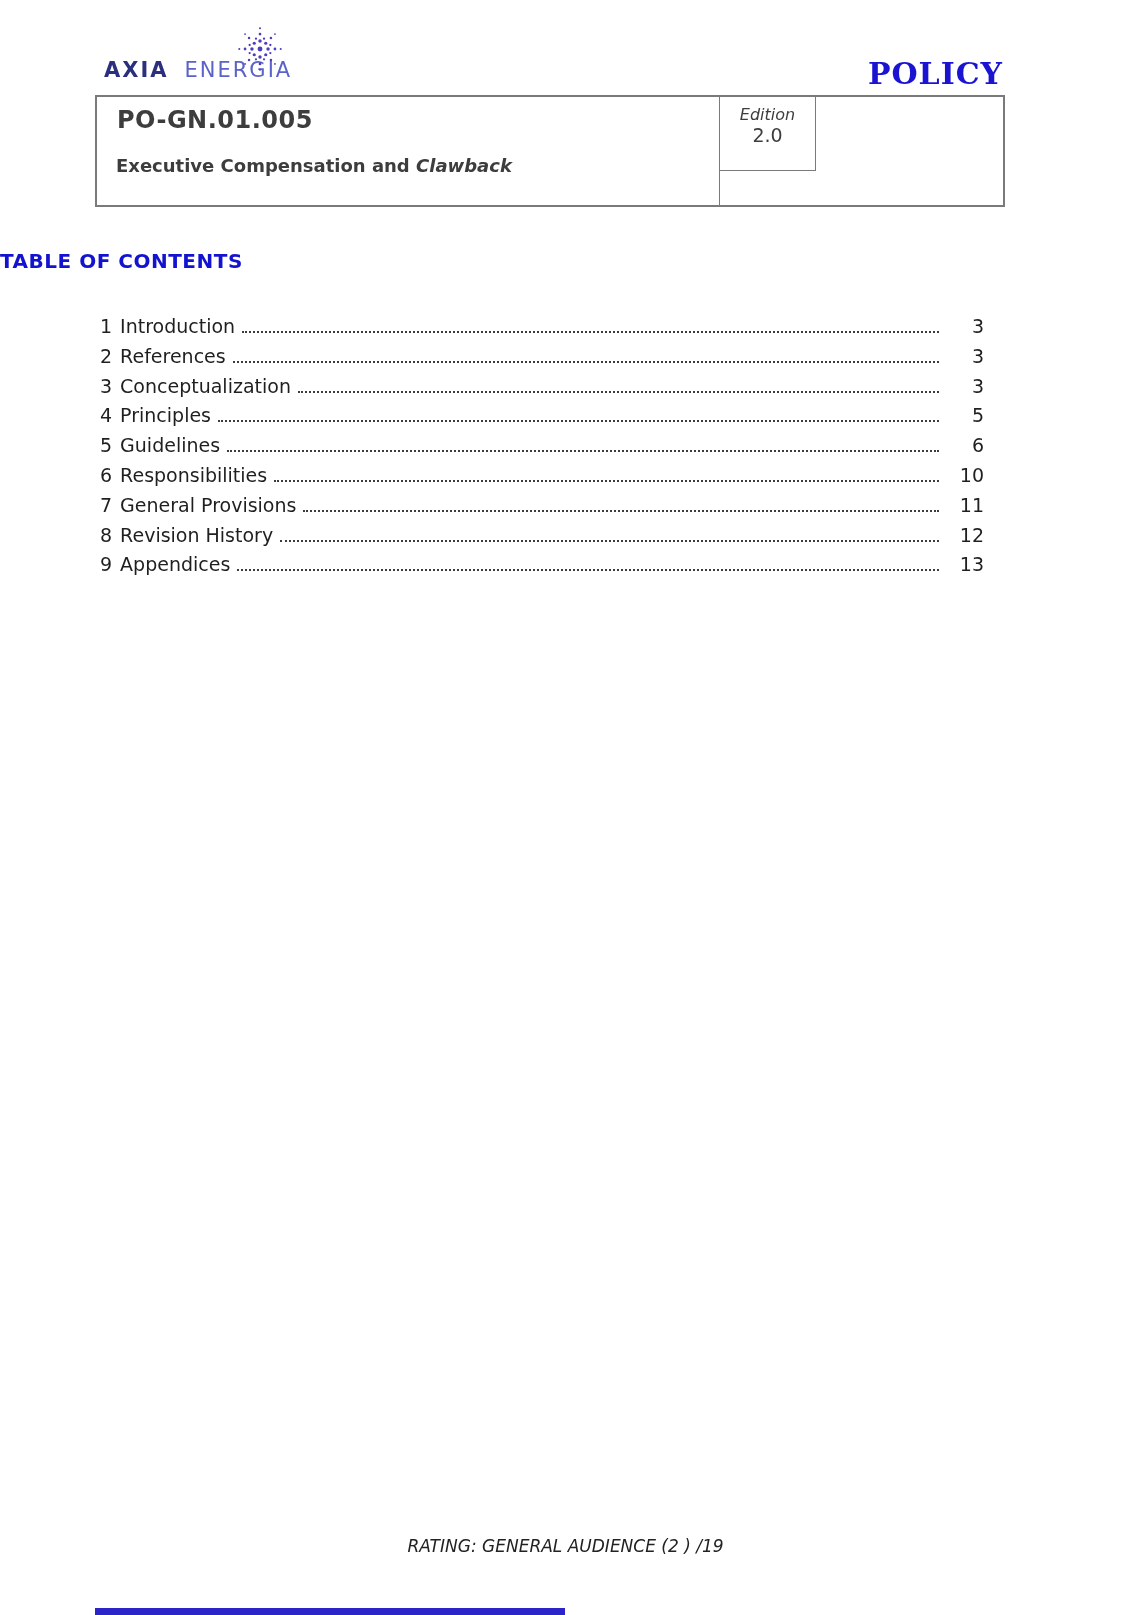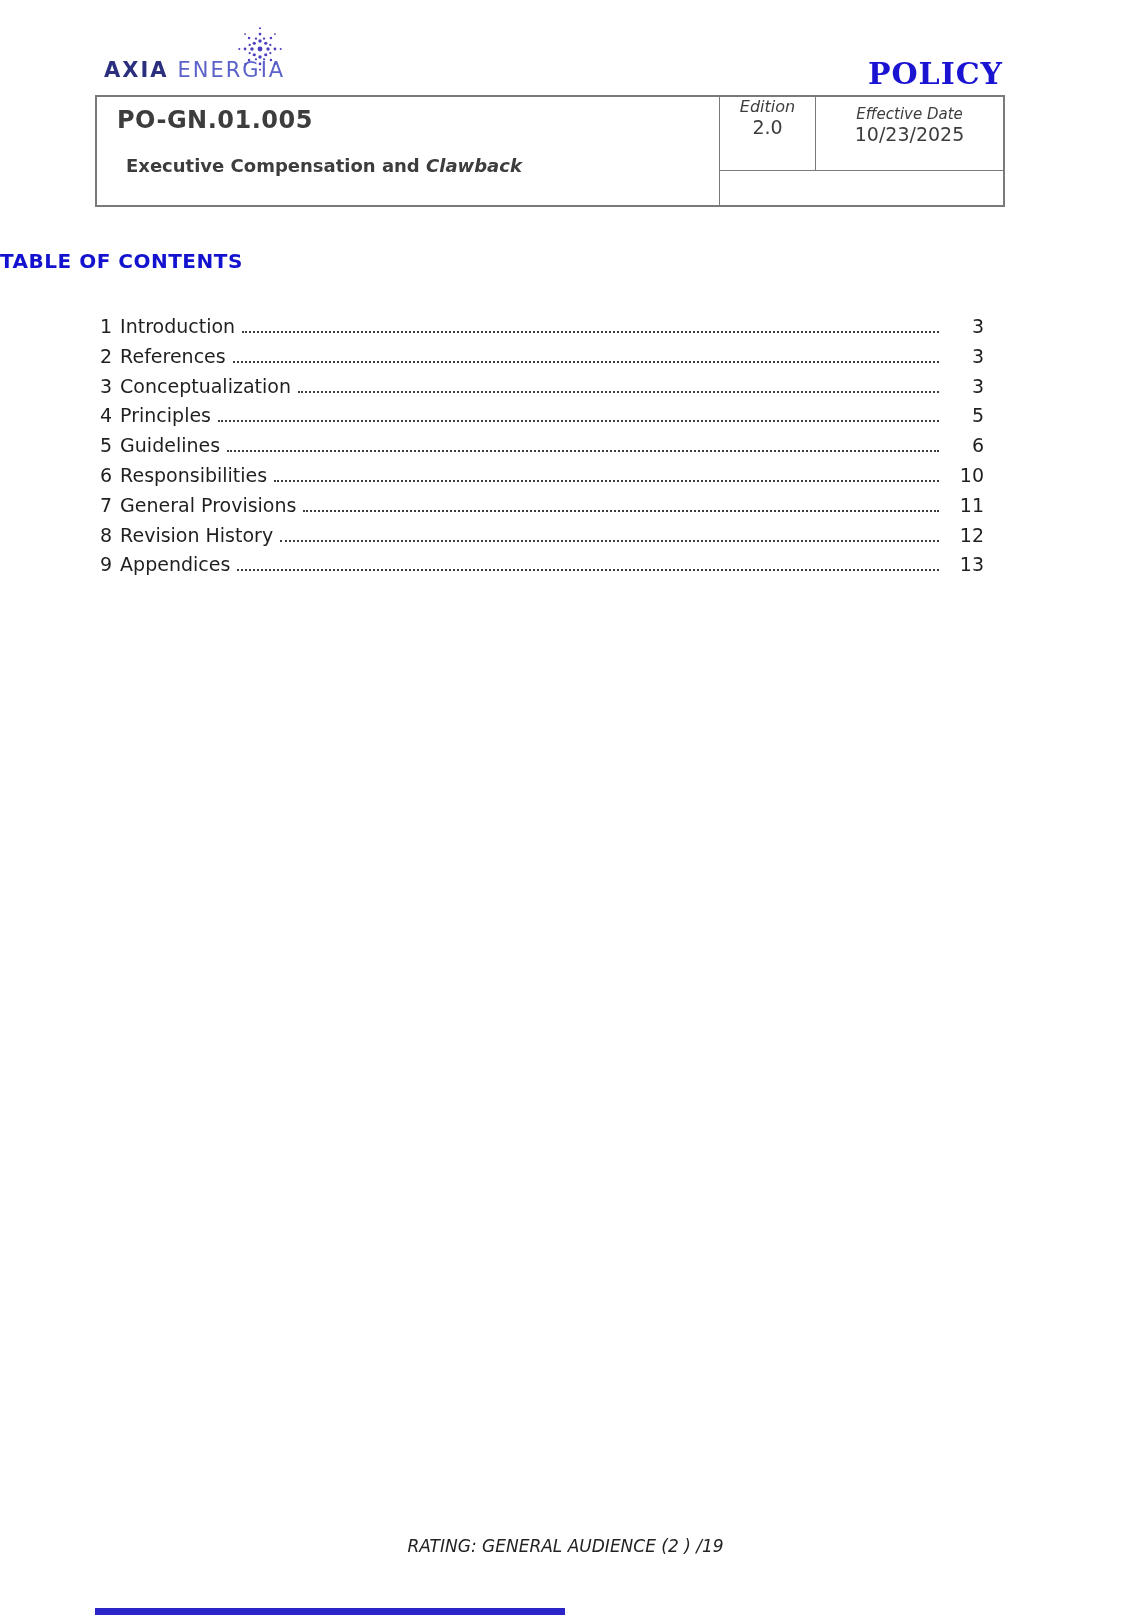--- a/index.html
+++ b/index.html
@@ -17,20 +17,21 @@
 
   
   .logo {
     position: absolute;
     left: 104px;
     top: 58px;
     display: flex;
     align-items: baseline;
     font-size: 21px;
     letter-spacing: 2px;
+    gap: 7px;
   }
   .logo .axia { color: #2b2f7e; font-weight: bold; }
   .logo .energia { color: #5b62c9; margin-left: 9px; font-weight: normal; }
   .logo-icon {
     position: absolute;
     left: 237px;
     top: 26px;
     width: 46px;
     height: 46px;
   }
@@ -61,28 +62,29 @@
     color: #3d3d3d;
   }
   .cell-main {
     grid-column: 1;
     grid-row: 1 / span 2;
     border-right: 1px solid #7a7a7a;
     padding: 9px 0 0 20px;
     position: relative;
   }
   .doc-code { font-size: 24px; font-weight: bold; letter-spacing: 0.5px; }
-  .doc-title { position: absolute; left: 29px; top: 58px; font-size: 18px; font-weight: bold; }
+  .doc-title { position: absolute; left: 19px; top: 58px; font-size: 18px; font-weight: bold; }
   .doc-title .italic-part { font-style: italic; }
 
   .cell-edition {
     grid-column: 2; grid-row: 1;
     border-right: 1px solid #7a7a7a;
     border-bottom: 1px solid #7a7a7a;
     text-align: center;
+    padding-top: 8px;
   }
   .cell-effective {
     grid-column: 3; grid-row: 1;
     border-bottom: 1px solid #7a7a7a;
     text-align: center;
     padding-top: 8px;
   }
   .cell-empty { grid-column: 2 / span 2; grid-row: 2; }
   .hdr-label { font-style: italic; font-size: 16px; display: block; }
   .hdr-label.small { font-size: 15px; }
@@ -197,24 +199,20 @@
       <div class="doc-title">
         <span>Executive Compensation and</span>
         <span> </span>
         <span class="italic-part">Clawback</span>
       </div>
     </div>
     <div class="cell-edition">
       <span class="hdr-label">Edition</span>
       <span class="hdr-value">2.0</span>
     </div>
-    <div class="cell-effective">
-      <span class="hdr-label small">Effective Date</span>
-      <span class="hdr-value">10/23/2025</span>
-    </div>
     <div class="cell-empty"></div>
   </div>
 
   <div class="toc-title">TABLE OF CONTENTS</div>
 
   <div class="toc">
     <div class="toc-row">
       <span class="toc-num">1</span>
       <span class="toc-label">Introduction</span>
       <span class="toc-leader"></span>

